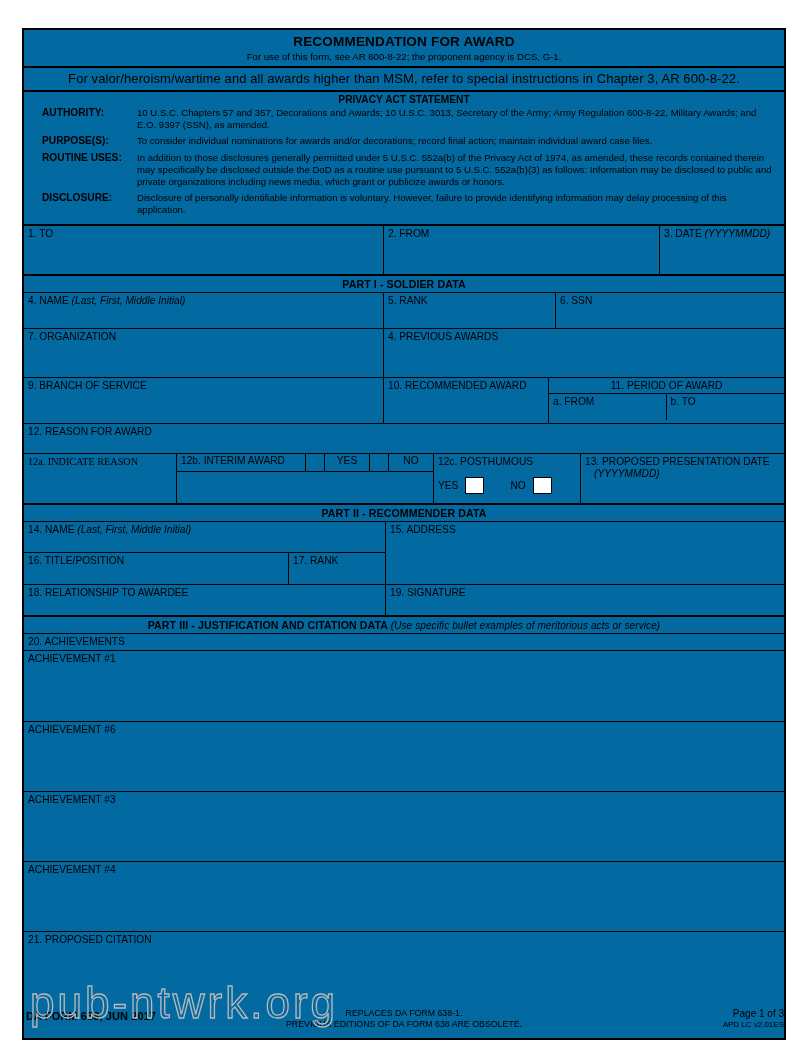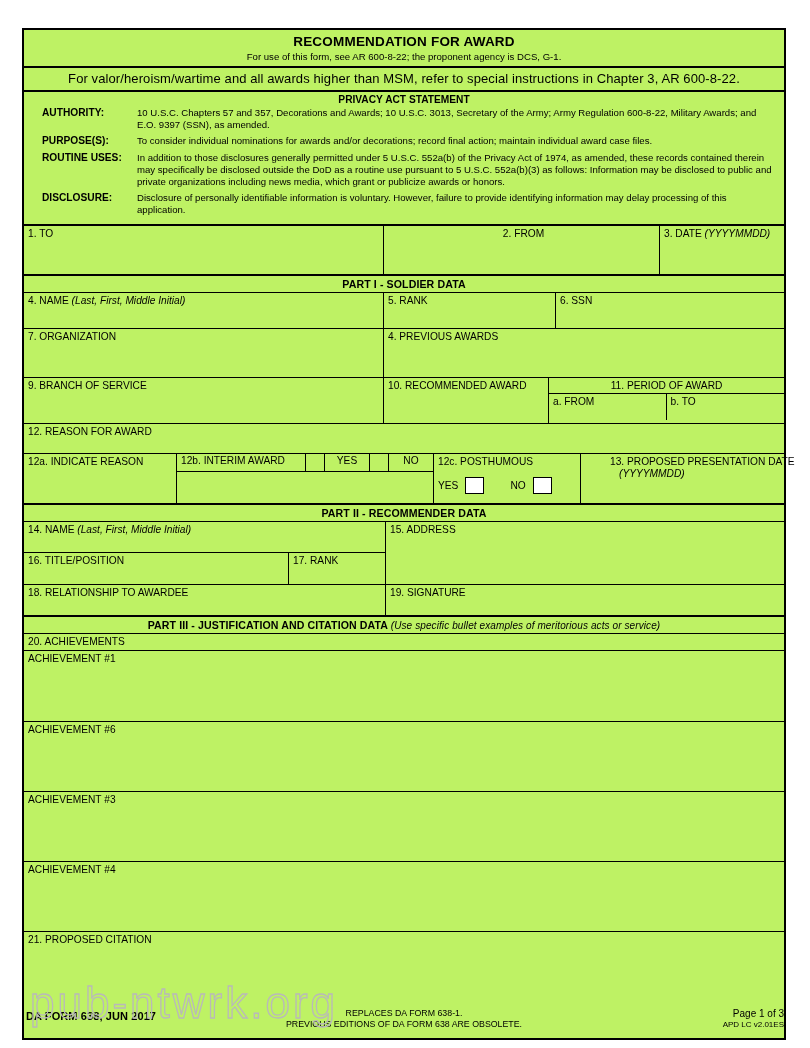--- a/index.html
+++ b/index.html
@@ -19,21 +19,21 @@
     -webkit-text-stroke:1.3px #b9b9b9;
     white-space:nowrap;z-index:5;pointer-events:none;
   }
 
   
   .form{
     position:absolute;left:22px;top:28px;
     width:764px;
     border:2.5px solid #000;
     box-sizing:border-box;
-    background:#bef264;
+    background:#0369a1;
   }
 
   .band{border-bottom:2.5px solid #000;}
   .thin{border-bottom:1.2px solid #000;}
 
   
   .title-block{padding:4px 0 4px 0;text-align:center;}
   .title-main{font-size:13.5px;font-weight:bold;letter-spacing:.2px;}
   .title-sub{font-size:9.6px;margin-top:2px;}
 
@@ -120,21 +120,21 @@
           <div class="plabel">DISCLOSURE:</div>
           <div class="ptext">Disclosure of personally identifiable information is voluntary. However, failure to provide identifying information may delay processing of this application.</div>
         </div>
       </div>
     </div>
 
     <div class="row band" style="height:48px;">
       <div class="cell" style="width:360px;">
         <div class="lbl">1. TO</div>
       </div>
-      <div class="cell" style="width:276px;text-align:center;">
+      <div class="cell" style="width:276px;">
         <div class="lbl">2. FROM</div>
       </div>
       <div class="cell" style="flex:1;">
         <div class="lbl"><span>3. DATE</span> <i>(YYYYMMDD)</i></div>
       </div>
     </div>
 
     <div class="thin sec-hd">PART I - SOLDIER DATA</div>
 
     <div class="row thin" style="height:35px;">
@@ -177,21 +177,21 @@
         </div>
       </div>
     </div>
 
     <div class="thin" style="padding:2px 0 16px 4px;">
       <div class="lbl">12. REASON FOR AWARD</div>
     </div>
 
     <div class="row band" style="height:49px;">
 
-      <div class="cell" style="width:153px;">
+      <div class="cell" style="width:153px;font-family:Liberation Serif, serif;">
         <div class="lbl">12a. INDICATE REASON</div>
       </div>
 
       <div class="cell" style="width:257px;padding:0;">
         <div style="display:flex;border-bottom:1.2px solid #000;height:17px;">
           <div style="flex:1;padding:1px 0 0 4px;">
             <div class="lbl">12b. INTERIM AWARD</div>
           </div>
           <div style="width:18px;border-left:1.2px solid #000;border-right:1.2px solid #000;"></div>
           <div style="width:44px;text-align:center;border-right:1.2px solid #000;padding-top:1px;font-size:10.2px;">YES</div>
@@ -203,21 +203,21 @@
       <div class="cell" style="width:147px;">
         <div class="lbl">12c. POSTHUMOUS</div>
         <div style="display:flex;align-items:center;margin-top:9px;">
           <span style="font-size:10.2px;">YES</span>
           <span class="cb cb-lg" style="margin-left:7px;"></span>
           <span style="font-size:10.2px;margin-left:26px;">NO</span>
           <span class="cb cb-lg" style="margin-left:7px;"></span>
         </div>
       </div>
 
-      <div class="cell" style="flex:1;margin-left:25px;">
+      <div class="cell" style="flex:1;">
         <div class="lbl">13. PROPOSED PRESENTATION DATE</div>
         <div class="lbl" style="padding-left:9px;"><i>(YYYYMMDD)</i></div>
       </div>
     </div>
 
     <div class="thin sec-hd">PART II - RECOMMENDER DATA</div>
 
     <div class="row thin" style="height:62px;">
       <div style="width:362px;box-sizing:border-box;border-right:1.2px solid #000;">
         <div style="height:31px;border-bottom:1.2px solid #000;padding:2px 0 0 4px;box-sizing:border-box;">

